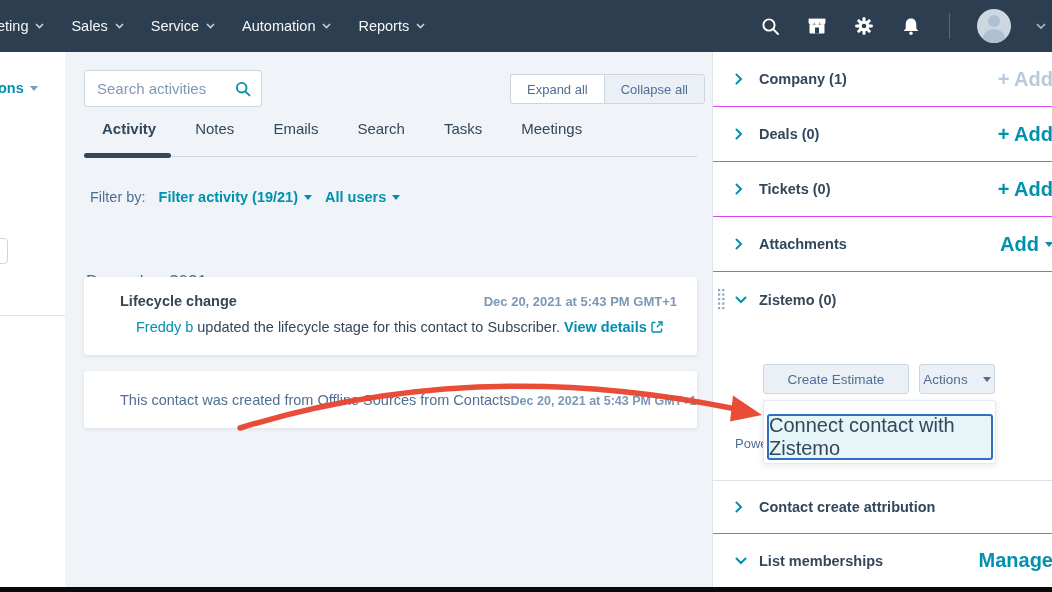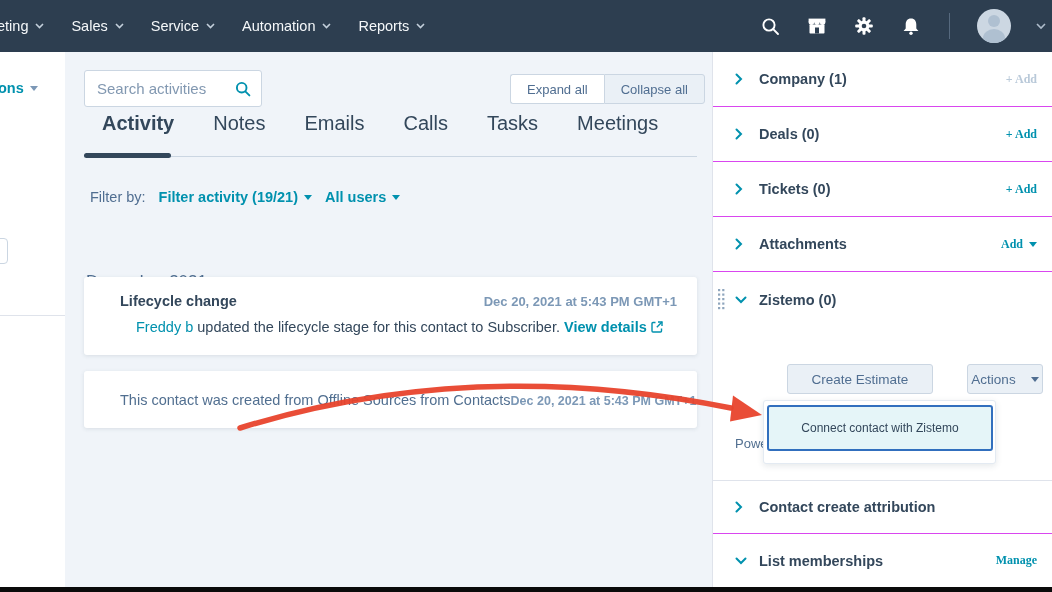--- a/index.html
+++ b/index.html
@@ -47,22 +47,22 @@
   .search-box input { border:none; outline:none; flex:1; width:110px;
     font-size:15px; color:#33475b; background:transparent;
     font-family:"Liberation Sans", sans-serif; }
   .search-box input::placeholder { color:#8298b1; opacity:1; }
   .btn-group { position:absolute; left:445px; top:22px; display:flex; }
   .btn-group .gbtn { height:30px; font-size:13px; color:#506e91;
     border:1px solid #cbd6e2; display:flex; align-items:center;
     justify-content:center; cursor:pointer; background:#fff; padding:0 16px; }
   .btn-group .gbtn:first-child { border-radius:3px 0 0 3px; border-right:none; }
   .btn-group .gbtn:last-child { border-radius:0 3px 3px 0; background:#eaf0f6; }
-  .tabs { position:absolute; left:37px; top:60px; display:flex; gap:39px;
-    font-size:20px; color:#33475b; }
+  .tabs { position:absolute; left:37px; top:68px; display:flex; gap:39px;
+    font-size:15px; color:#33475b; }
   .tab { cursor:pointer; }
   .tab.active { font-weight:bold; }
   .tabline { position:absolute; left:19px; top:104px; width:613px; height:1px;
     background:#cbd6e2; }
   .tabline-active { position:absolute; left:19px; top:101px; width:87px;
     height:5px; background:#33475b; border-radius:3px; }
   .filter-row { position:absolute; left:25px; top:137px; display:flex;
     align-items:center; gap:13px; font-size:14.5px; }
   .filter-label { color:#506e91; }
   .filter-dd { color:#0091ae; font-weight:bold; display:flex;
@@ -85,40 +85,40 @@
   .card2 .card-ts { font-size:12.5px; }
   .ext-icon { display:inline-block; vertical-align:-1px; margin-left:4px; }
   
   .sidebar { position:absolute; top:52px; left:712px; width:340px; height:535px;
     background:#fff; border-left:1px solid #dfe3eb; }
   .side-row { position:absolute; left:0; width:340px; height:55px;
     border-bottom:1px solid #d946ef; display:flex; align-items:center; }
   .side-row .chev { margin-left:22px; width:12px; display:flex; cursor:pointer; }
   .side-row .lbl { margin-left:12px; font-weight:bold; font-size:14.5px;
     color:#33475b; }
-  .side-row .action { position:absolute; right:16px; font-size:12px;
+  .side-row .action { position:absolute; right:0; font-size:20px;
     font-weight:bold; color:#0091ae; cursor:pointer; display:flex;
-    align-items:center; gap:6px;font-family:Liberation Serif, serif; }
+    align-items:center; gap:6px; }
   .side-row .action.disabled { color:#b9c9d9; }
   .drag-handle { position:absolute; left:4px; top:16px; cursor:grab; }
   .ziste-buttons { position:absolute; top:312px; left:50px; display:flex;
     gap:10px; }
   .sbtn { height:30px; background:#eaf0f6; border:1px solid #cbd6e2;
     border-radius:3px; color:#506e91; font-size:13.5px; display:flex;
-    align-items:center; justify-content:center; gap:7px; cursor:pointer;margin-left:24px; }
+    align-items:center; justify-content:center; gap:7px; cursor:pointer; }
   .sbtn.create { width:146px; }
   .sbtn.actions { width:76px;gap:15px; }
   .powered { position:absolute; left:22px; top:384px; font-size:13px;
     color:#516f90; white-space:nowrap; }
   .dropdown { position:absolute; left:50px; top:348px; width:233px; height:64px;
     background:#fff; border:1px solid #e3eaf2; border-radius:3px;
     box-shadow:0 2px 6px rgba(45,62,80,0.12); }
-  .dropdown-item { position:absolute; left:3px; top:4px; width:226px;
+  .dropdown-item { position:absolute; left:3px; top:13px; width:226px;
     height:46px; background:#e5f5f8; border:2px solid #316fbe; border-radius:3px;
-    display:flex; align-items:center; justify-content:center; font-size:12px;
+    display:flex; align-items:center; justify-content:center; font-size:20px;
     color:#33475b; cursor:pointer; }
   .caret-down { width:0; height:0; border-left:4px solid transparent;
     border-right:4px solid transparent; border-top:5px solid currentColor;
     display:inline-block; }
   
   .v-div-left { position:absolute; top:52px; left:65px; width:1px; height:535px;
     background:#e2e8ef; }
   .bottom-bar { position:absolute; left:0; top:587px; width:1052px; height:5px;
     background:#0a0a0a; }
   .arrow-overlay { position:absolute; left:225px; top:352px; width:550px;
@@ -226,21 +226,21 @@
   </div>
   <div class="btn-group">
     <div class="gbtn">Expand all</div>
     <div class="gbtn">Collapse all</div>
   </div>
 
   <div class="tabs">
     <div class="tab active">Activity</div>
     <div class="tab">Notes</div>
     <div class="tab">Emails</div>
-    <div class="tab">Calls</div>
+    <div class="tab">Search</div>
     <div class="tab">Tasks</div>
     <div class="tab">Meetings</div>
   </div>
   <div class="tabline"></div>
   <div class="tabline-active"></div>
 
   <div class="filter-row">
     <span class="filter-label">Filter by:</span>
     <span class="filter-dd">
       <span>Filter activity (19/21)</span>

